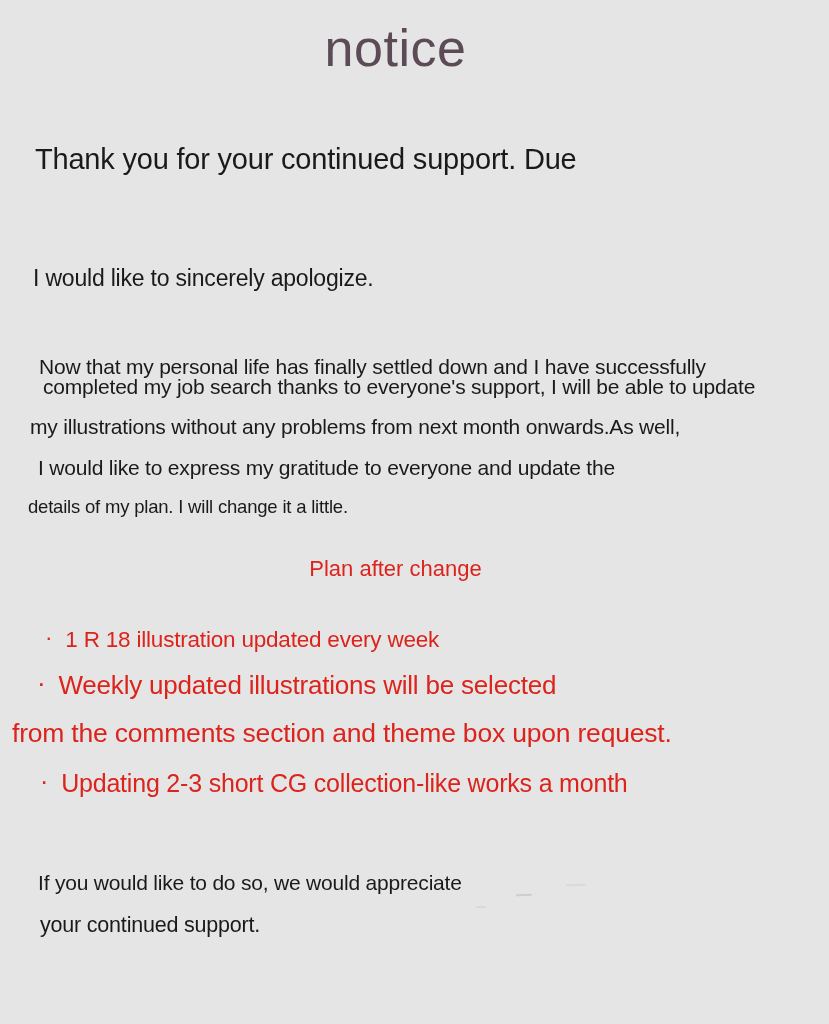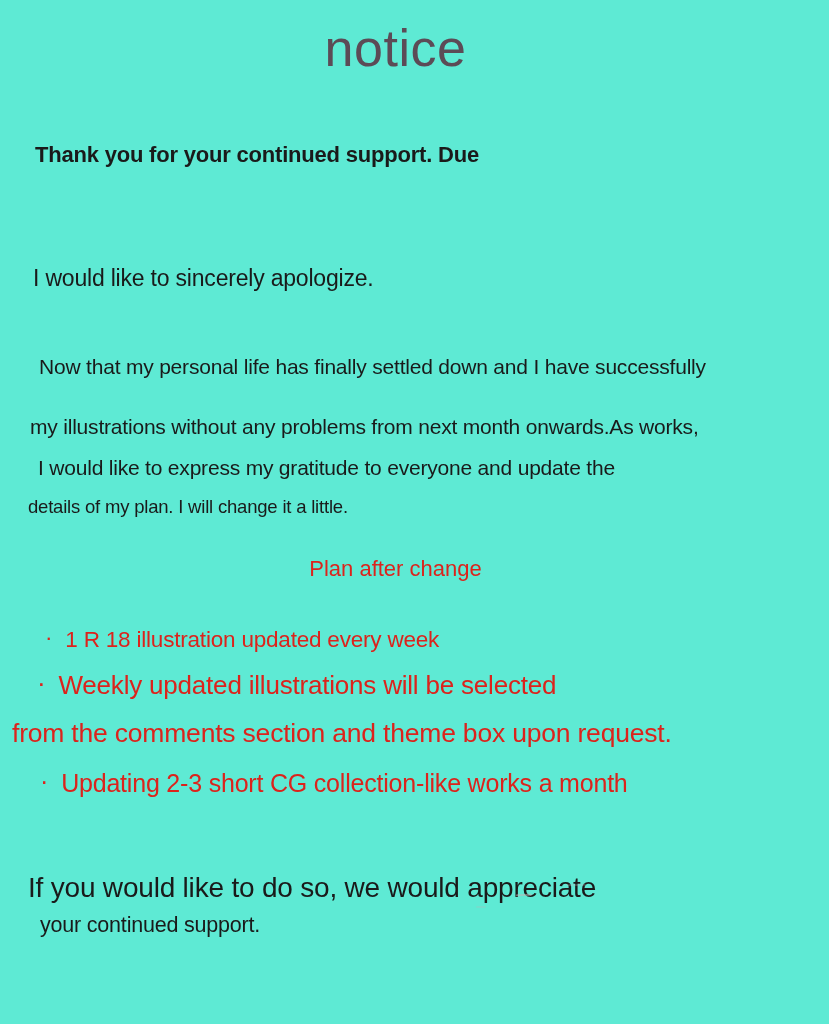--- a/index.html
+++ b/index.html
@@ -4,21 +4,21 @@
 <style>
   html, body {
     margin: 0;
     padding: 0;
     background: #ffffff;
   }
   .page {
     position: relative;
     width: 829px;
     height: 1024px;
-    background: #5eead4;
+    background: #e5e5e5;
     overflow: hidden;
     font-family: "Liberation Sans", sans-serif;
     color: var(--color-body, #1a1a1a);
   }
   .line {
     position: absolute;
     white-space: nowrap;
     line-height: 1.25;
     letter-spacing: -0.2px;
   }
@@ -61,25 +61,26 @@
   .a2 { left: 566px; top: 884px; width: 20px; opacity: 0.28; transform: rotate(-2deg); }
   .a3 { left: 476px; top: 906px; width: 10px; opacity: 0.25; }
 </style>
 </head>
 <body>
 
 <div class="page">
 
   <div class="title">notice</div>
 
-  <div class="line" style="top:141px; left:35px; font-size:22px;font-weight:bold;">Thank you for your continued support. Due</div>
+  <div class="line" style="top:141px; left:35px; font-size:29px;">Thank you for your continued support. Due</div>
   <div class="line" style="top:264px; left:33px; font-size:23px;">I would like to sincerely apologize.</div>
 
   <div class="line" style="top:354px; left:39px; font-size:21px;">Now that my personal life has finally settled down and I have successfully</div>
-  <div class="line" style="top:414px; left:30px; font-size:21px;">my illustrations without any problems from next month onwards.As works,</div>
+  <div class="line" style="top:374px; left:43px; font-size:21px;">completed my job search thanks to everyone's support, I will be able to update</div>
+  <div class="line" style="top:414px; left:30px; font-size:21px;">my illustrations without any problems from next month onwards.As well,</div>
   <div class="line" style="top:455px; left:38px; font-size:21px;">I would like to express my gratitude to everyone and update the</div>
   <div class="line" style="top:495px; left:28px; font-size:18.5px;">details of my plan. I will change it a little.</div>
 
   <div class="plan-heading red">Plan after change</div>
 
   <div class="line red bullet-row" style="top:626px; left:45px; font-size:22.5px;">
     <span class="bullet-glyph">·</span>
     <span>1 R 18 illustration updated every week</span>
   </div>
 
@@ -88,20 +89,20 @@
     <span>Weekly updated illustrations will be selected</span>
   </div>
 
   <div class="line red" style="top:717px; left:12px; font-size:26.5px;">from the comments section and theme box upon request.</div>
 
   <div class="line red bullet-row" style="top:768px; left:40px; font-size:25px;">
     <span class="bullet-glyph">·</span>
     <span>Updating 2-3 short CG collection-like works a month</span>
   </div>
 
-  <div class="line" style="top:870px; left:28px; font-size:28px;">If you would like to do so, we would appreciate</div>
+  <div class="line" style="top:870px; left:38px; font-size:21px;">If you would like to do so, we would appreciate</div>
   <div class="line" style="top:912px; left:40px; font-size:21.5px;">your continued support.</div>
 
   <div class="artifact a1"></div>
   <div class="artifact a2"></div>
   <div class="artifact a3"></div>
 
 </div>
 
 </body></html>

